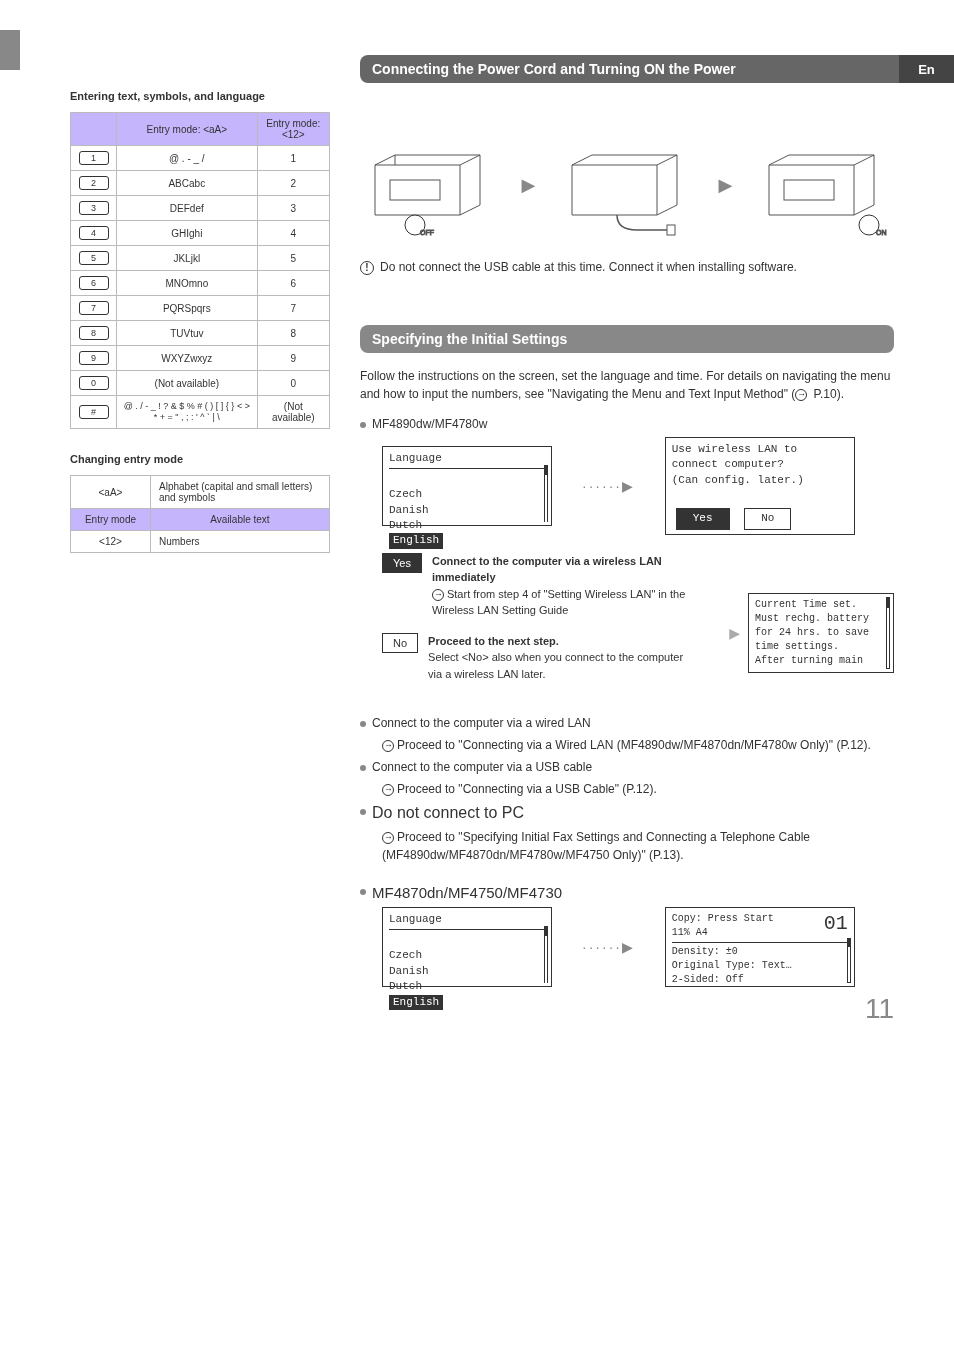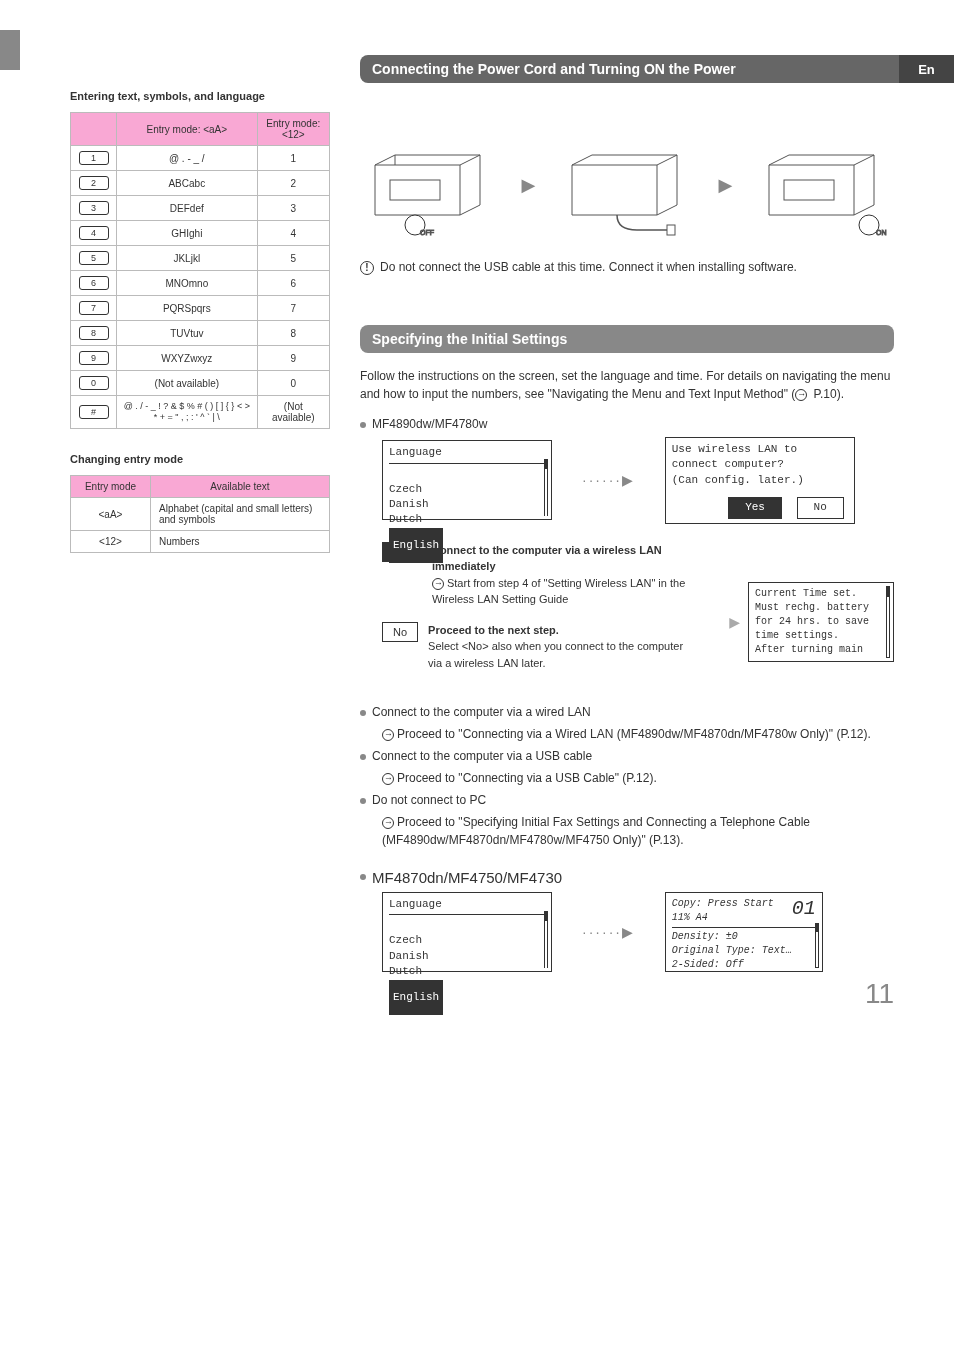--- a/index.html
+++ b/index.html
@@ -7,35 +7,35 @@
   .top-gray { position: absolute; top: 30px; left: 0; width: 20px; height: 40px; background: #888; }
   .content { padding: 90px 60px 0 70px; display: flex; gap: 30px; }
   .left-col { width: 260px; flex-shrink: 0; }
   .right-col { flex: 1; position: relative; }
   .section-bar { background: #888; color: #fff; padding: 6px 12px; font-size: 14px; font-weight: bold; position: relative; margin-bottom: 14px; border-radius: 8px; }
   .section-bar.dark { background: #666; position: absolute; top: -35px; left: 0; right: -60px; padding-right: 70px; }
   .lang-tab { position: absolute; right: 0; top: 0; bottom: 0; width: 55px; background: #444; display: flex; align-items: center; justify-content: center; font-size: 13px; text-align: right; }
   h4 { font-size: 11px; font-weight: bold; margin-bottom: 10px; }
   table { border-collapse: collapse; width: 100%; font-size: 10px; }
   table th, table td { border: 1px solid #bbb; padding: 5px 4px; text-align: center; }
-  table th { background: #f9a8d4; font-weight: normal; }
+  table th { background: #c4b5fd; font-weight: normal; }
   .key-btn { display: inline-block; border: 1px solid #333; border-radius: 3px; padding: 1px 0; width: 30px; font-size: 9px; text-align: center; background: #fff; }
   .entry-mode-table td.left { text-align: left; padding-left: 8px; }
   .printer-row { display: flex; align-items: center; justify-content: space-between; margin: 40px 0 20px; }
   .printer { width: 140px; height: 110px; position: relative; }
   .printer svg { width: 100%; height: 100%; }
   .arrow-r { font-size: 18px; color: #888; }
   .note-line { display: flex; align-items: flex-start; gap: 6px; font-size: 12px; margin: 20px 0 50px; }
   .note-icon { width: 14px; height: 14px; border: 1.5px solid #333; border-radius: 50%; position: relative; flex-shrink: 0; margin-top: 1px; font-size:10px; line-height:12px; text-align:center; font-weight:bold;}
   .body-text { font-size: 12px; line-height: 1.5; margin-bottom: 14px; }
   .bullet { display: flex; gap: 6px; margin: 6px 0; }
   .bullet-dot { width: 6px; height: 6px; background: #888; border-radius: 50%; margin-top: 5px; flex-shrink: 0; }
   .lcd { border: 1.5px solid #333; padding: 4px 6px; font-family: 'Courier New', monospace; font-size: 11px; background: #fff; position: relative; line-height: 1.4; }
   .lcd .title { border-bottom: 1px solid #333; padding-bottom: 2px; margin-bottom: 18px; }
-  .lcd .selected { background: #333; color: #fff; display: inline-block; padding: 10px 4px; }
+  .lcd .selected { background: #333; color: #fff; display: inline-block; padding: 0 4px; }
   .lcd .scroll { position: absolute; right: 3px; top: 18px; bottom: 3px; width: 4px; border-left: 1px solid #333; border-right: 1px solid #333; }
   .lcd .scroll::before { content: ''; position: absolute; top: 0; left: -1px; right: -1px; height: 10px; background: #333; }
   .screen-row { display: flex; align-items: center; gap: 30px; margin-bottom: 18px; }
   .dots-arrow { flex: 0 0 auto; font-size: 14px; color: #888; letter-spacing: 2px; }
   .yn-btn { display: inline-block; border: 1.5px solid #333; padding: 2px 16px; font-family: 'Courier New', monospace; font-size: 11px; margin: 0 4px; }
   .yn-btn.sel { background: #333; color: #fff; border-color:#333;}
   .option-box { display: flex; gap: 10px; margin-bottom: 14px; align-items: flex-start; }
   .opt-label { border: 1px solid #333; padding: 3px 10px; font-size: 11px; flex-shrink: 0; }
   .opt-label.filled { background: #333; color: #fff; }
   .opt-text { font-size: 11px; line-height: 1.5; }
@@ -120,27 +120,27 @@
             <td style="font-size:9px;line-height:1.2;">@ . / - _ ! ? &amp; $ % # ( ) [ ] { } &lt; &gt; * + = " , ; : ' ^ ` | \</td>
             <td>(Not available)</td>
           </tr>
     </tbody>
       </table>
 
     <h4 style="margin-top:24px;">Changing entry mode</h4>
     <table class="entry-mode-table">
       <tbody>
           <tr>
+            <td>&lt;aA&gt;</td>
+            <td class="left">Alphabet (capital and small letters) and symbols</td>
+          </tr>
+      <tr>
         <th style="width:80px;">Entry mode</th>
         <th>Available text</th>
       </tr>
-      <tr>
-            <td>&lt;aA&gt;</td>
-            <td class="left">Alphabet (capital and small letters) and symbols</td>
-          </tr>
       <tr>
             <td>&lt;12&gt;</td>
             <td class="left">Numbers</td>
           </tr>
     </tbody>
       </table>
   </div>
 
   <div class="right-col">
     <div class="section-bar dark">
@@ -212,21 +212,21 @@
         <div>Danish</div>
         <div>Dutch</div>
         <div><span class="selected">English</span></div>
         <div class="scroll"></div>
       </div>
       <span class="dots-arrow">······▶</span>
       <div class="lcd" style="width:190px;">
         <div>Use wireless LAN to</div>
         <div>connect computer?</div>
         <div>(Can config. later.)</div>
-        <div style="text-align:right;margin-top:9px;">
+        <div style="text-align:left;margin-top:20px;">
           <span class="yn-btn sel">Yes</span>
           <span class="yn-btn">No</span>
         </div>
       </div>
     </div>
 
     <div style="display:flex;gap:40px;margin-left:22px;align-items:flex-start;">
       <div style="flex:1;">
         <div class="option-box">
           <span class="opt-label filled">Yes</span>
@@ -266,41 +266,41 @@
       <div class="sub-item"><span class="circ-arrow"></span><span>Proceed to "Connecting via a Wired LAN (MF4890dw/MF4870dn/MF4780w Only)" (P.12).</span></div>
 
       <div class="bullet">
           <span class="bullet-dot"></span>
           <span style="font-size:12px;">Connect to the computer via a USB cable</span>
         </div>
       <div class="sub-item"><span class="circ-arrow"></span><span>Proceed to "Connecting via a USB Cable" (P.12).</span></div>
 
       <div class="bullet">
           <span class="bullet-dot"></span>
-          <span style="font-size:12px;">Do not connect to PC</span>
+          <span style="font-size:16px;">Do not connect to PC</span>
         </div>
       <div class="sub-item"><span class="circ-arrow"></span><span>Proceed to "Specifying Initial Fax Settings and Connecting a Telephone Cable (MF4890dw/MF4870dn/MF4780w/MF4750 Only)" (P.13).</span></div>
     </div>
 
     <div class="bullet" style="margin-top:20px;">
         <span class="bullet-dot"></span>
         <span style="font-size:15px;">MF4870dn/MF4750/MF4730</span>
       </div>
 
     <div class="screen-row" style="margin-left:22px;">
       <div class="lcd" style="width:170px;height:80px;">
         <div class="title">Language</div>
         <div>Czech</div>
         <div>Danish</div>
         <div>Dutch</div>
         <div><span class="selected">English</span></div>
         <div class="scroll"></div>
       </div>
       <span class="dots-arrow">······▶</span>
-      <div class="lcd" style="width:158px;height:80px;font-size:10px;font-style:italic;">
+      <div class="lcd" style="width:190px;height:80px;font-size:10px;">
         <div>Copy: Press Start</div>
         <span class="copy-01">01</span>
         <div><span>11%    A4</span></div>
         <div class="density-row">Density: ±0</div>
         <div>Original Type: Text…</div>
         <div>2-Sided: Off</div>
         <div class="small-scroll"></div>
       </div>
     </div>
 

